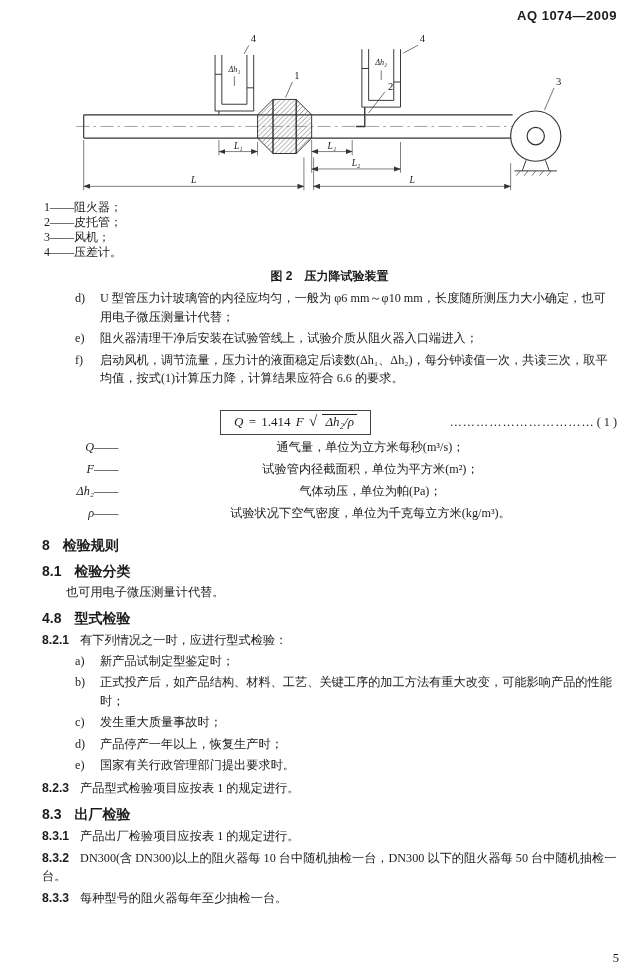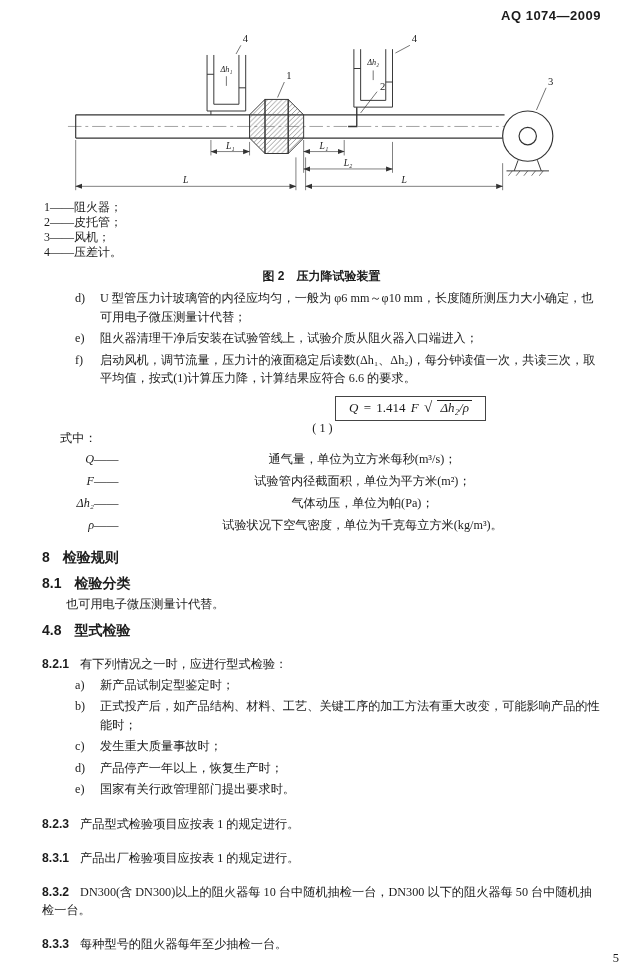--- a/index.html
+++ b/index.html
@@ -5,21 +5,21 @@
   * { margin:0; padding:0; box-sizing:border-box; }
   html,body { width:641px; height:979px; }
   body {
     background:#ffffff;
     font-family:"Liberation Serif", serif;
     color:#1b1b1b;
     position:relative;
     overflow:hidden;
     font-size:12.2px;
   }
-  .page { position:absolute; inset:0; padding:8px 40px 0 42px; }
+  .page { position:absolute; inset:0; padding:8px 24px 0 42px; }
 
   .doc-number {
     text-align:right;
     font-family:"Liberation Sans", sans-serif;
     font-weight:bold;
     font-size:13px;
     letter-spacing:.5px;
     height:16px;
   }
 
@@ -39,21 +39,21 @@
     font-weight:bold;
     font-size:12px;
     line-height:17px;
   }
 
   .proc { margin-top:4px; }
   .li { display:flex; margin:3px 0 0 33px; line-height:18.5px; }
   .li .mk { flex:0 0 25px; }
   .li .tx { flex:1; }
 
-  .formula-row { display:flex; align-items:center; margin-top:8px; height:27px;flex-direction:column; }
+  .formula-row { display:flex; align-items:center; margin-top:21px; height:27px; }
   .f-box {
     margin-left:178px;
     border:1px solid #444;
     padding:2px 12px 4px;
     font-size:13px;
     white-space:nowrap;
   }
   .f-box span { margin:0 1px; }
   .it { font-style:italic; }
   .rad { font-size:15px; margin-right:-2px; }
@@ -70,21 +70,21 @@
   .sec-h {
     font-family:"Liberation Sans", sans-serif;
     font-weight:bold;
     font-size:14px;
     line-height:18px;
     margin-top:8px;
   }
   .sec-main { margin-top:12px; }
   .sec-h .num { margin-right:13px; }
 
-  .clause { margin-top:16px; line-height:18px; }
+  .clause { margin-top:4px; line-height:18px; }
   .cnum {
     font-family:"Liberation Sans", sans-serif;
     font-weight:bold;
     margin-right:11px;
   }
   .body-ind { margin:3px 0 0 24px; line-height:18px; }
 
   .page-num {
     position:absolute;
     right:22px;
@@ -215,21 +215,20 @@
       <span>=</span>
       <span>1.414</span>
       <span class="it">F</span>
       <span class="rad">√</span>
       <span class="radicand it">Δh₂/ρ</span>
     </span>
     <span class="f-dots">……………………………</span>
     <span class="f-num">( 1 )</span>
   </div>
 
-  <div class="where-intro">式中：</div>
   <div class="where">
     <div class="w-item">
       <span class="w-sym it">Q</span>
       <span class="w-dash">——</span>
       <span class="w-tx">通气量，单位为立方米每秒(m³/s)；</span>
     </div>
     <div class="w-item">
       <span class="w-sym it">F</span>
       <span class="w-dash">——</span>
       <span class="w-tx">试验管内径截面积，单位为平方米(m²)；</span>
@@ -281,20 +280,23 @@
   </div>
   <div class="li">
     <span class="mk">e)</span>
     <span class="tx">国家有关行政管理部门提出要求时。</span>
   </div>
 
   <p class="clause">
     <span class="cnum">8.2.3</span><span>产品型式检验项目应按表 1 的规定进行。</span>
   </p>
 
+  <div class="sec-h">
+    <span class="num">8.3</span><span>出厂检验</span>
+  </div>
 
   <p class="clause">
     <span class="cnum">8.3.1</span><span>产品出厂检验项目应按表 1 的规定进行。</span>
   </p>
   <p class="clause">
     <span class="cnum">8.3.2</span><span>DN300(含 DN300)以上的阻火器每 10 台中随机抽检一台，DN300 以下的阻火器每 50 台中随机抽检一台。</span>
   </p>
   <p class="clause">
     <span class="cnum">8.3.3</span><span>每种型号的阻火器每年至少抽检一台。</span>
   </p>

